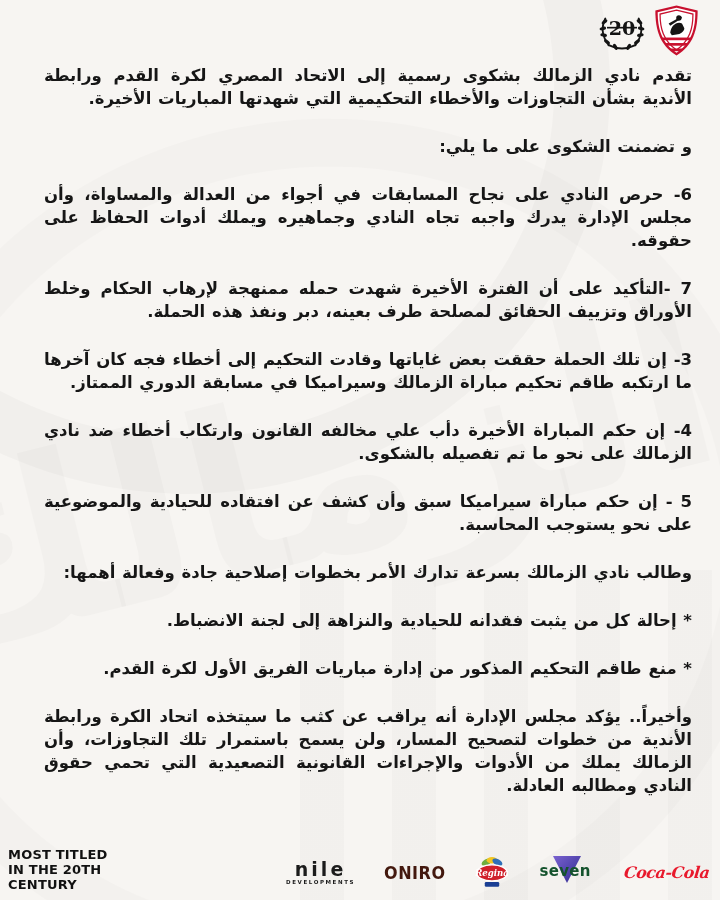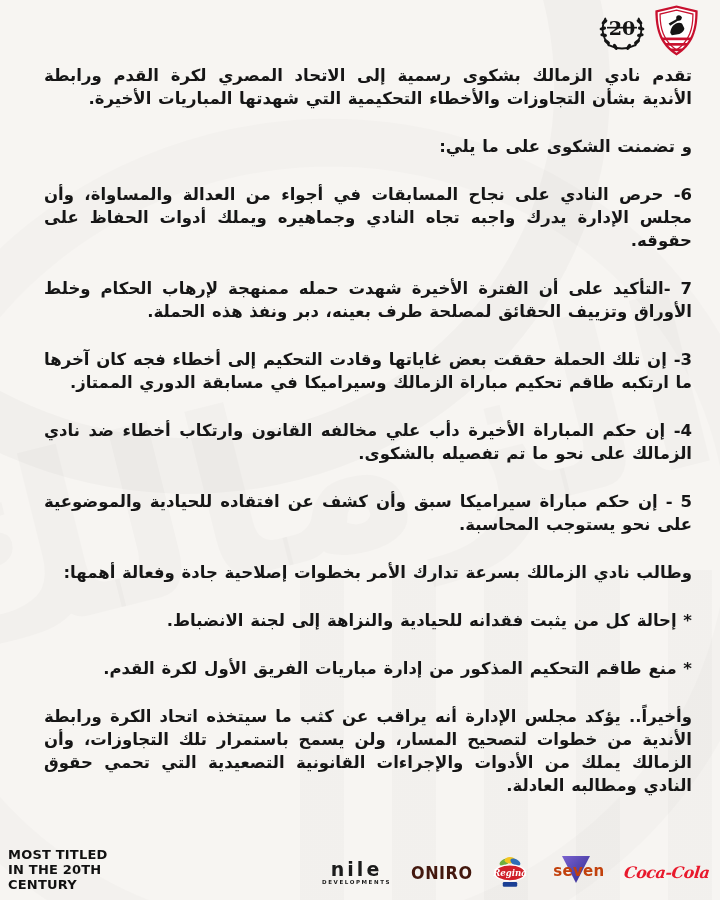--- a/index.html
+++ b/index.html
@@ -52,31 +52,31 @@
   }
   .statement p.single{text-align:right;}
   
   .badge{
     position:absolute;left:8px;bottom:8px;
     font-size:13px;line-height:15px;font-weight:800;
     color:#111;letter-spacing:0.2px;
   }
   .sponsors{
     position:absolute;right:10px;bottom:10px;
-    display:flex;align-items:center;gap:20px;direction:ltr;
+    display:flex;align-items:center;gap:29px;direction:ltr;
   }
   .sp{display:flex;flex-direction:column;align-items:center;justify-content:center;}
   .nile-main{font-size:19px;font-weight:800;letter-spacing:3px;color:#1b1b1b;line-height:18px;}
   .nile-sub{font-size:5.5px;font-weight:bold;letter-spacing:1.6px;color:#1b1b1b;margin-top:1px;}
   .oniro{font-size:16px;font-weight:800;letter-spacing:0.5px;color:#43180e;transform:scaleY(1.15);}
   .seven{position:relative;width:56px;height:34px;}
   .seven svg{position:absolute;left:13px;top:0;}
   .seven .seven-text{
-    position:absolute;left:0;top:7px;width:56px;text-align:right;
-    font-size:15px;font-weight:bold;color:#c2410c;letter-spacing:0.3px;
+    position:absolute;left:0;top:7px;width:56px;text-align:left;
+    font-size:15px;font-weight:bold;color:#14532d;letter-spacing:0.3px;
   }
   .cocacola{
     font-family:"DejaVu Serif","Liberation Serif",serif;
     font-style:italic;font-weight:bold;font-size:16px;color:#e8192c;
     transform:skewX(-6deg);letter-spacing:-0.5px;white-space:nowrap;
   }
 </style>
 </head>
 <body>
 

